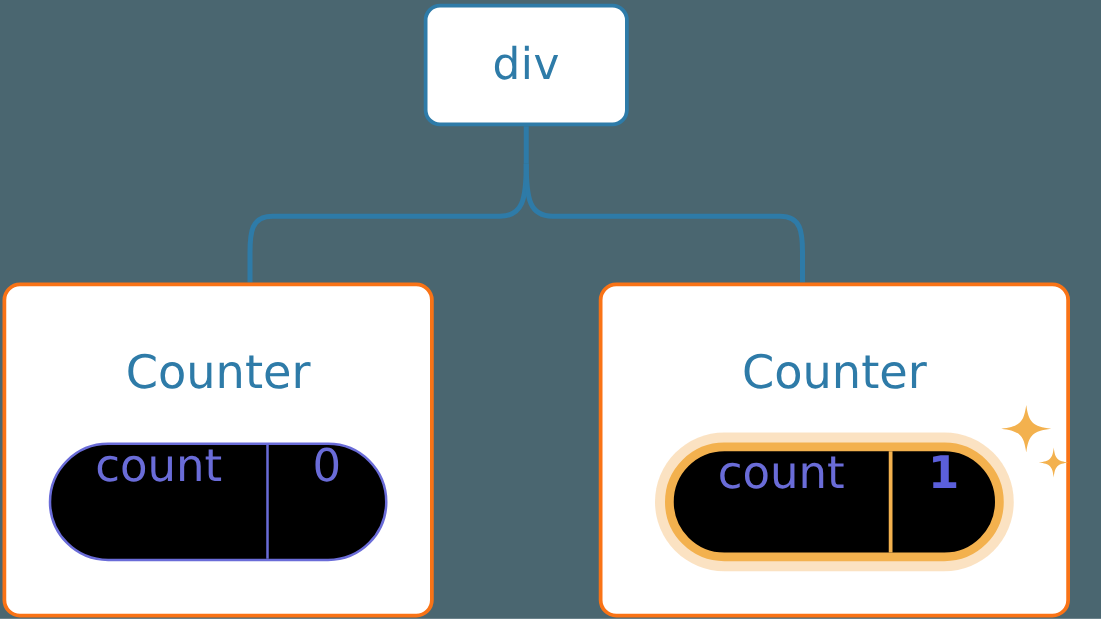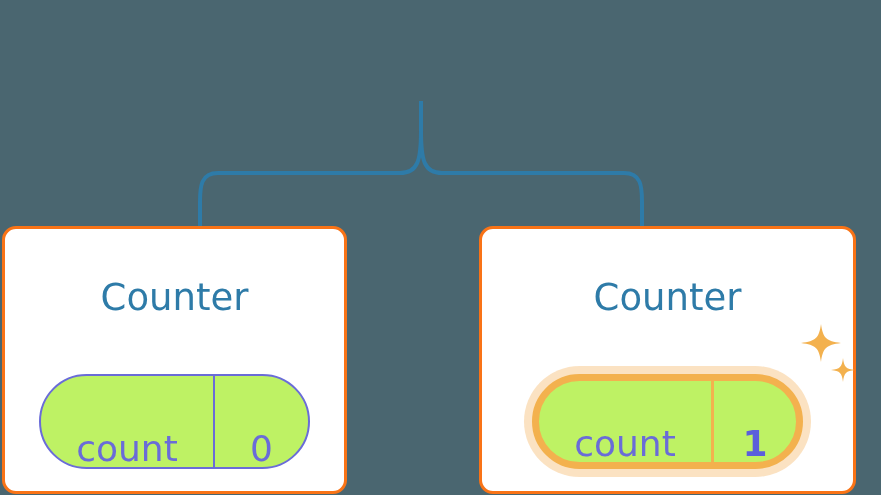--- a/index.html
+++ b/index.html
@@ -83,27 +83,26 @@
     top: 125px;
     left: 0;
     right: 0;
     display: flex;
     justify-content: center;
   }
 
   .pill {
     position: relative;
     display: flex;
-    align-items: flex-end;
+    align-items: flex-start;
     box-sizing: border-box;
     width: 271px;
     height: 95px;
     border-radius: 48px;
-    background: #bef264;
-    margin-top: 20px;
+    background: #000000;
   }
 
   
   .pill-plain {
     border: 2px solid #6a6cd8;
   }
   .pill-plain .pill-divider {
     background: #6a6cd8;
   }
 
@@ -163,20 +162,23 @@
 
   <svg id="connector" viewBox="0 0 881 495" width="881" height="495" fill="none">
 
     <path d="M 421 101 L 421 131" stroke="#2e7ba8" stroke-width="4" stroke-linecap="butt"></path>
 
     <path d="M 421 131 C 421 160, 418 173, 400 173 L 218 173 C 201 173, 200 186, 200 202 L 200 226" stroke="#2e7ba8" stroke-width="4" stroke-linecap="butt"></path>
 
     <path d="M 421 131 C 421 160, 424 173, 442 173 L 624 173 C 641 173, 642 186, 642 202 L 642 226" stroke="#2e7ba8" stroke-width="4" stroke-linecap="butt"></path>
   </svg>
 
+  <div class="node-root">
+    <span class="node-root-label">div</span>
+  </div>
 
   <div class="card card-left">
     <div class="card-title">Counter</div>
 
     <div class="pill-wrap">
       <div class="pill pill-plain">
         <div class="pill-key">
           <span class="pill-key-text">count</span>
         </div>
         <div class="pill-divider"></div>

